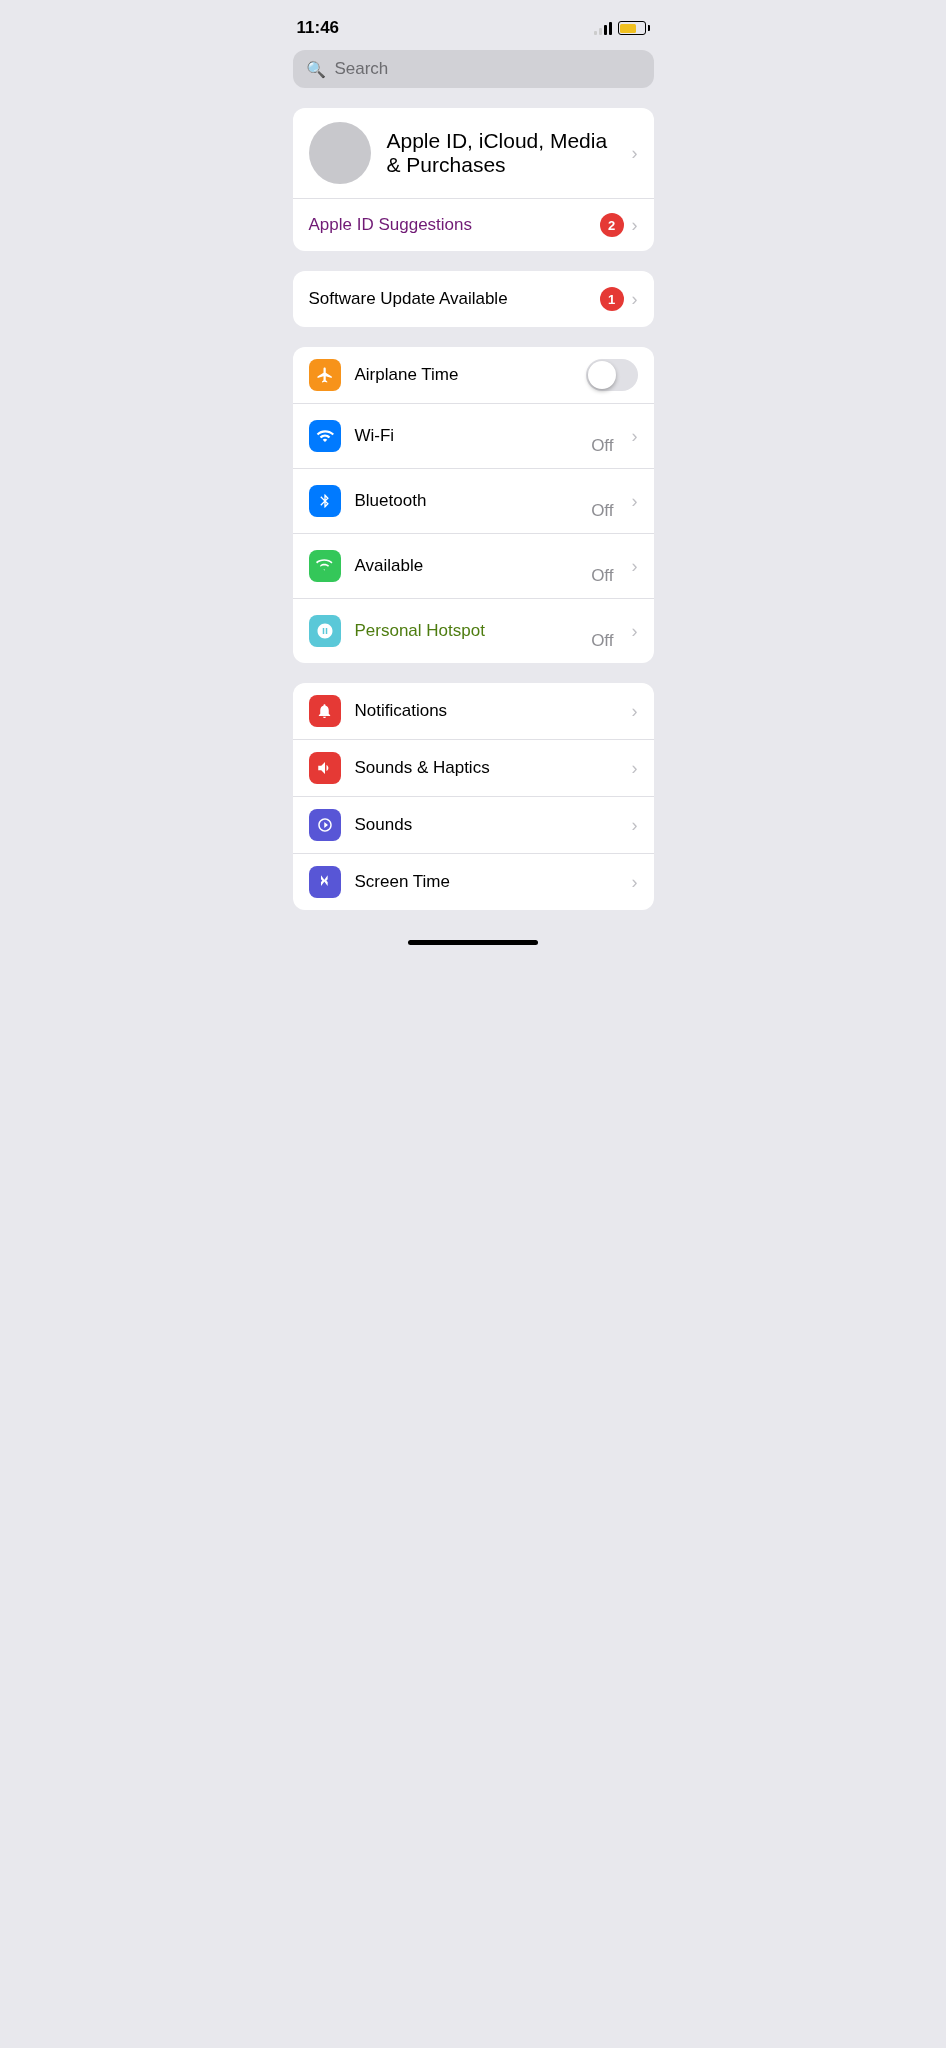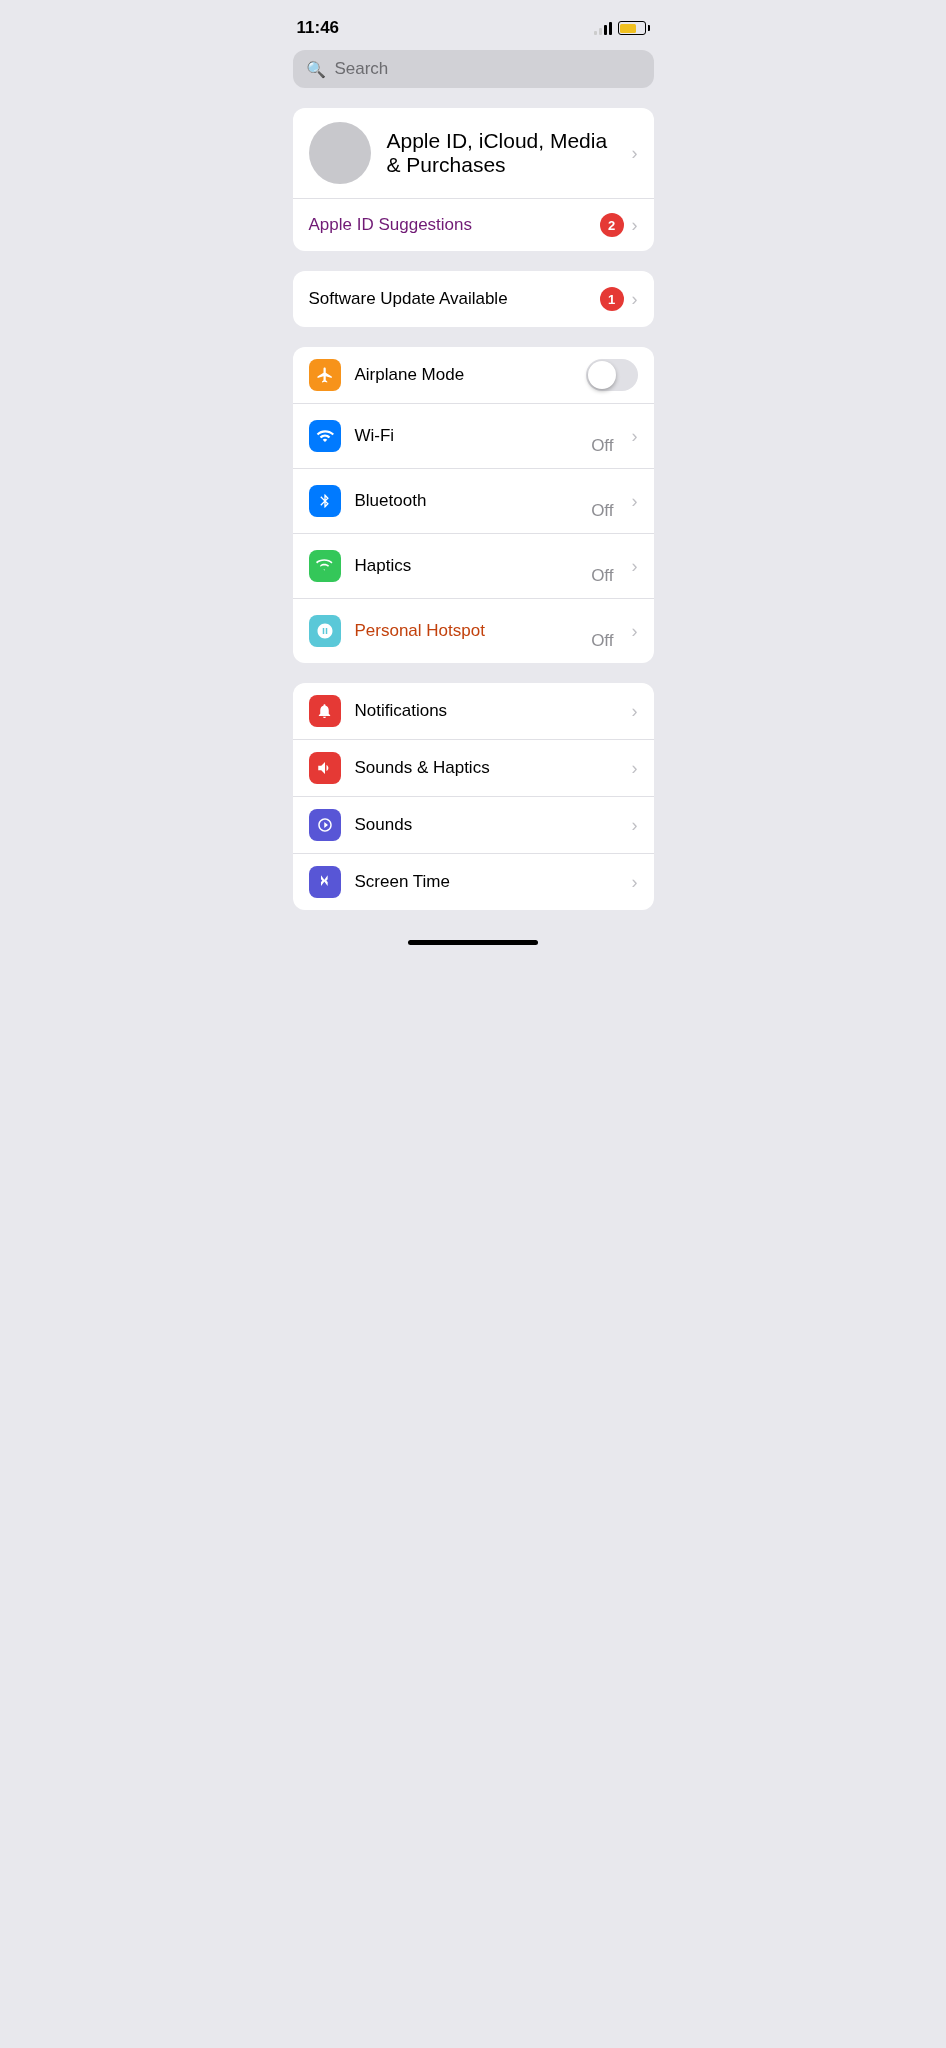--- a/index.html
+++ b/index.html
@@ -230,21 +230,21 @@
       color: #fff;
     }
 
     .setting-label {
       flex: 1;
       font-size: 17px;
       color: #000;
     }
 
     .setting-label.dimmed {
-      color: #c2410c;
+      color: #4d7c0f;
     }
 
     .setting-value {
       font-size: 17px;
       color: #8e8e93;
       margin-right: 4px;
       margin-top: 20px;
     }
 
     
@@ -344,21 +344,21 @@
   </div>
 
   <div class="card">
 
     <div class="settings-row">
       <div class="setting-icon bg-orange">
         <svg width="18" height="18" viewBox="0 0 24 24" fill="white">
           <path d="M21 16v-2l-8-5V3.5C13 2.67 12.33 2 11.5 2S10 2.67 10 3.5V9l-8 5v2l8-2.5V19l-2 1.5V22l3.5-1 3.5 1v-1.5L13 19v-5.5l8 2.5z"></path>
         </svg>
       </div>
-      <span class="setting-label">Airplane Mode</span>
+      <span class="setting-label">Airplane Time</span>
       <div class="toggle">
         <div class="toggle-knob"></div>
       </div>
     </div>
 
     <div class="settings-row">
       <div class="setting-icon bg-blue">
         <svg width="18" height="18" viewBox="0 0 24 24" fill="white">
           <path d="M1 9l2 2c5.1-5.1 13.9-5.1 19 0l2-2C16.95 2.95 7.05 2.95 1 9zm8 8l3 3 3-3c-1.65-1.66-4.34-1.66-6 0zm-4-4l2 2c2.76-2.76 7.24-2.76 10 0l2-2C15.14 9.14 8.87 9.14 5 13z"></path>
         </svg>
@@ -378,21 +378,21 @@
       <span class="setting-value">Off</span>
       <span class="chevron">›</span>
     </div>
 
     <div class="settings-row">
       <div class="setting-icon bg-green">
         <svg width="18" height="18" viewBox="0 0 24 24" fill="white">
           <path d="M1.5 8.5C3.82 6.18 7.01 5 11 5s7.18 1.18 9.5 3.5l1.5-1.5C19.37 4.37 15.5 3 11 3 6.5 3 2.63 4.37 0 6.5l1.5 2zm4.5 4.5c1.11-1.11 2.63-1.75 5-1.75s3.89.64 5 1.75l1.5-1.5C15.37 9.88 13.44 9 11 9s-4.37.88-5.5 2.5L6 13zm4 4l1 1 1-1c-.55-.55-1.45-.55-2 0z"></path>
         </svg>
       </div>
-      <span class="setting-label">Haptics</span>
+      <span class="setting-label">Available</span>
       <span class="setting-value">Off</span>
       <span class="chevron">›</span>
     </div>
 
     <div class="settings-row">
       <div class="setting-icon" style="background:#5ac8d8;">
         <svg width="18" height="18" viewBox="0 0 24 24" fill="white">
           <path d="M12 2C6.48 2 2 6.48 2 12s4.48 10 10 10 10-4.48 10-10S17.52 2 12 2zm-1 14H9V8h2v8zm4 0h-2V8h2v8z"></path>
         </svg>
       </div>

